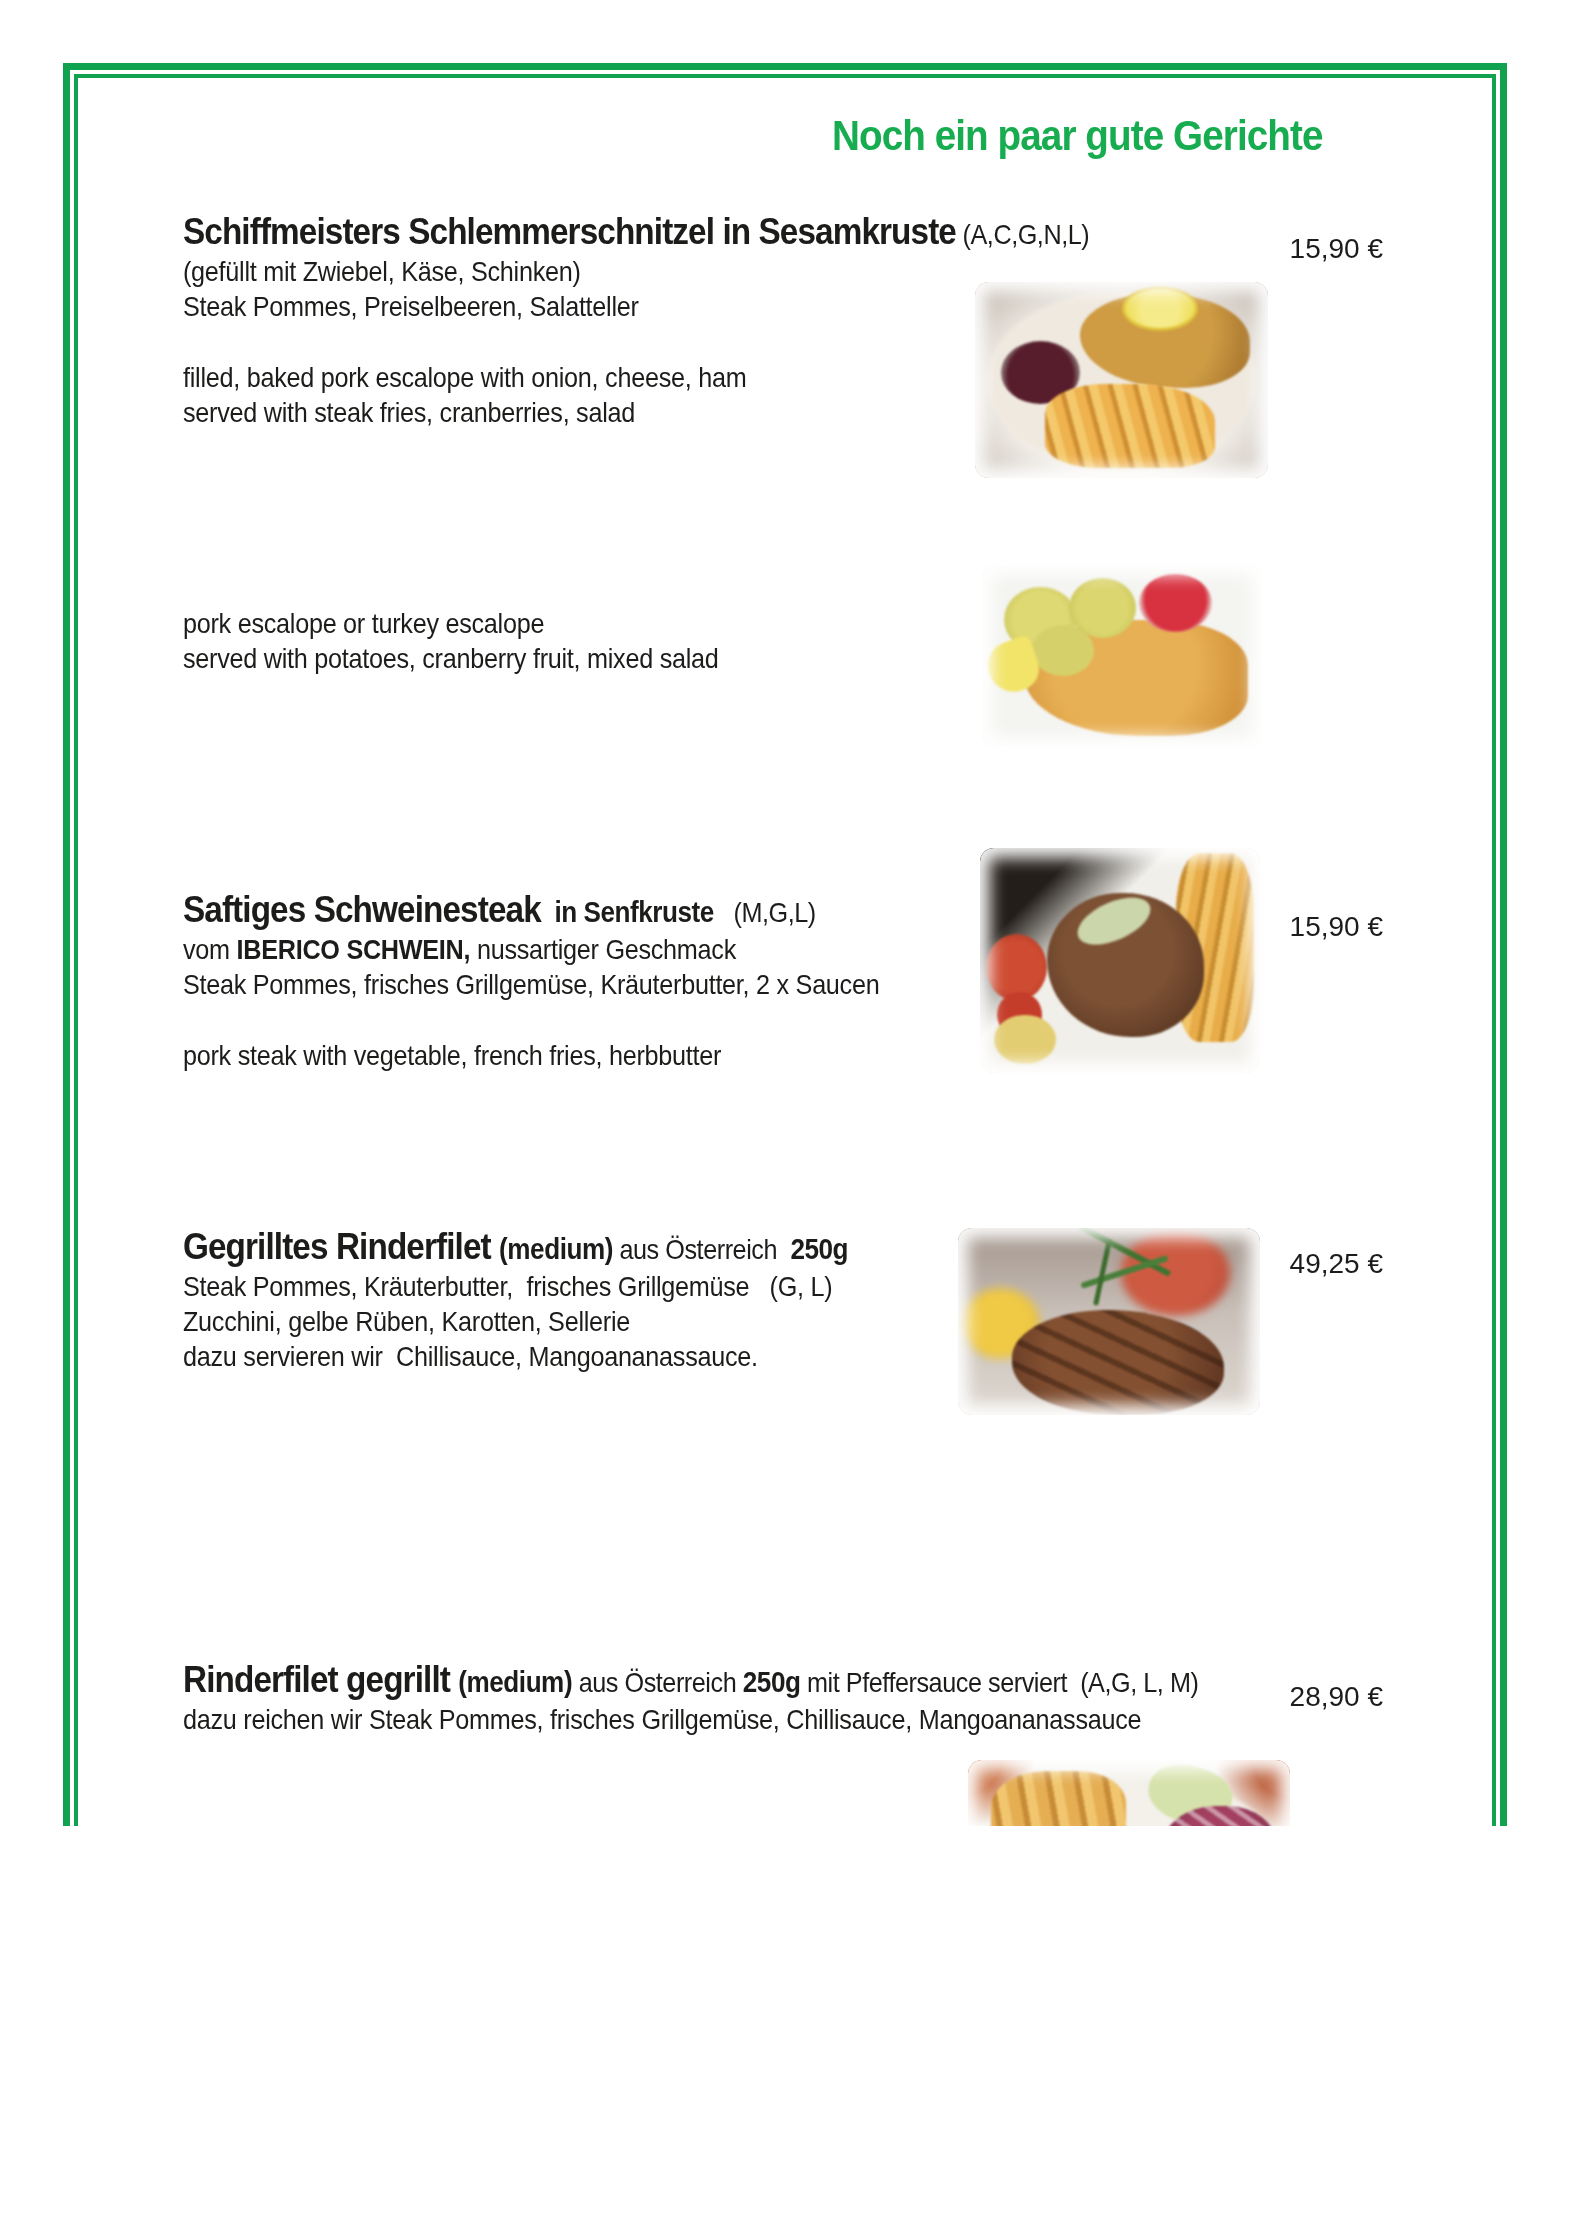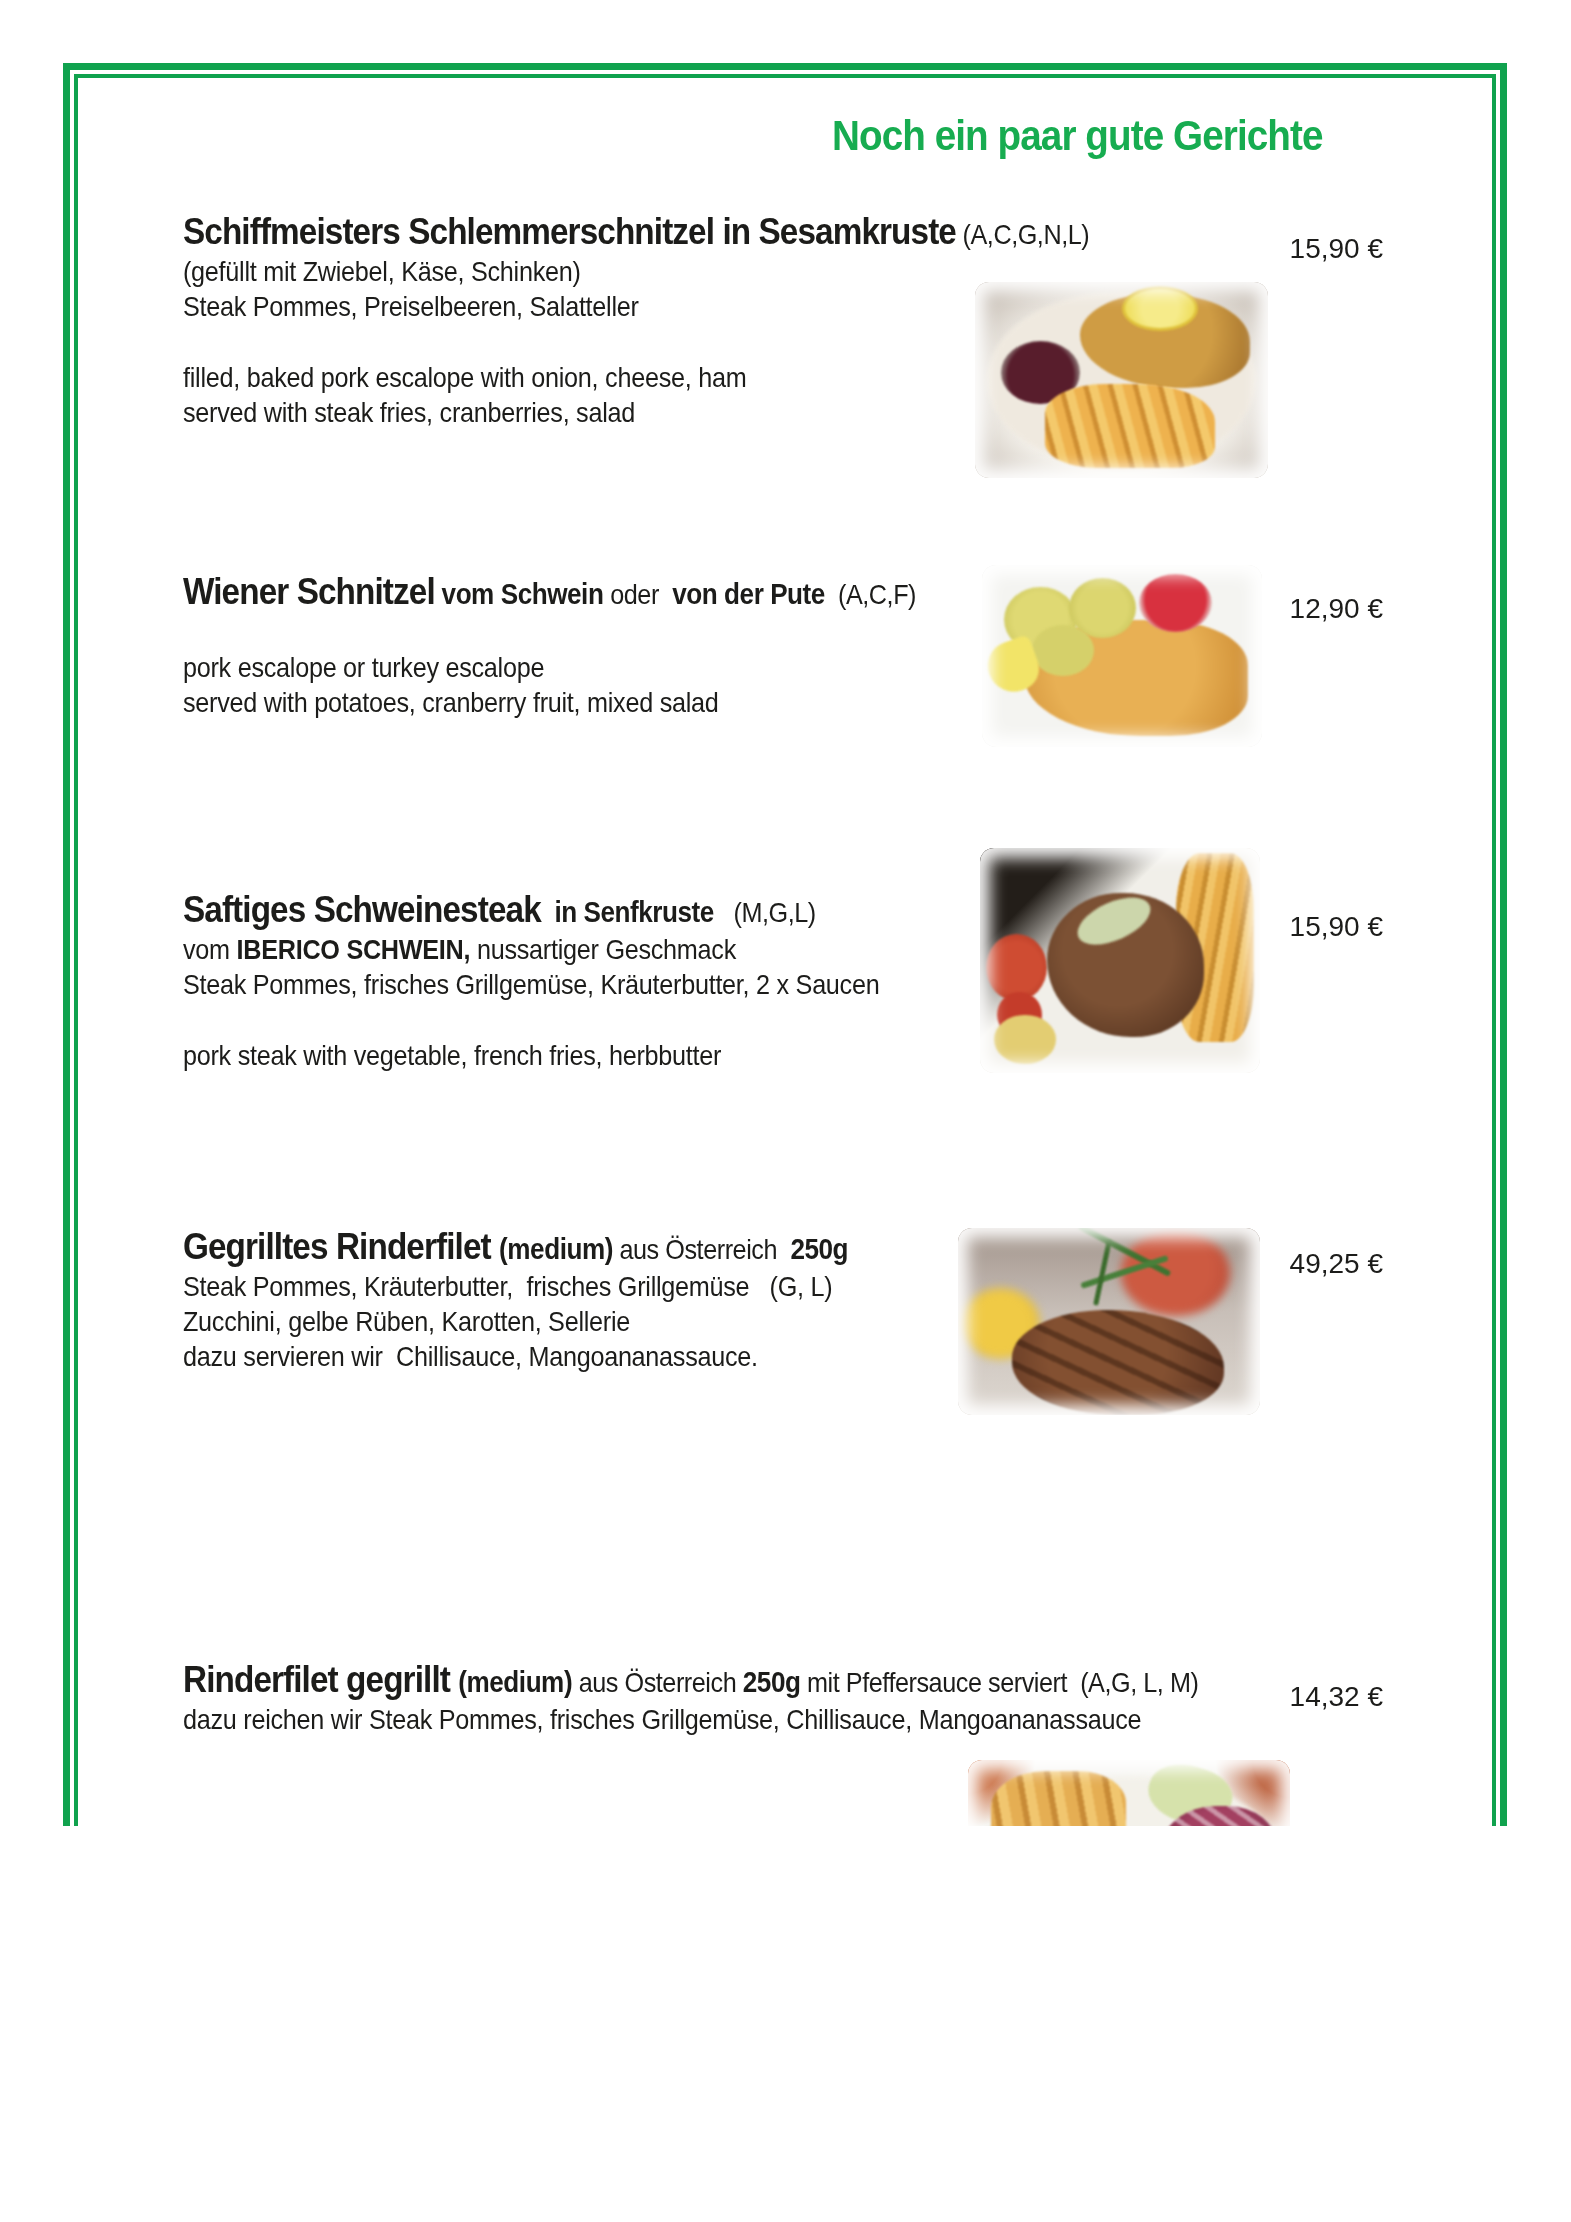--- a/index.html
+++ b/index.html
@@ -167,24 +167,20 @@
   </div>
   <div class="photo photo-1" style="left:975px;top:282px;width:293px;height:196px">
     <div class="ph p1-plate"></div>
     <div class="ph-sharp p1-schnitzel"></div>
     <div class="ph-sharp p1-lemon"></div>
     <div class="ph-sharp p1-dip"></div>
     <div class="ph-sharp p1-fries"></div>
   </div>
 
   <div class="item" style="top:570px">
-    <div class="head">
-      <span class="head-text"><span class="seg-main">Wiener Schnitzel</span><span class="seg-subb"> vom Schwein </span><span class="seg-sub">oder </span><span class="seg-subb">&nbsp;von der Pute</span><span class="seg-sub">&nbsp; (A,C,F)</span></span>
-      <span class="price">12,90 €</span>
-    </div>
     <div class="gap"></div>
     <div>
         <div class="line"><span>pork escalope or turkey escalope</span></div>
         <div class="line"><span>served with potatoes, cranberry fruit, mixed salad</span></div>
       </div>
   </div>
   <div class="photo photo-2" style="left:982px;top:565px;width:280px;height:182px">
     <div class="ph-sharp p2-schnitzel"></div>
     <div class="ph-sharp p2-pot1"></div>
     <div class="ph-sharp p2-pot2"></div>
@@ -233,21 +229,21 @@
     <div class="p4-tomato ph"></div>
     <div class="ph-sharp p4-steak"></div>
     <div class="ph-sharp p4-rose1"></div>
     <div class="ph-sharp p4-rose2"></div>
     <div class="ph-sharp p4-rose3"></div>
   </div>
 
   <div class="item" style="top:1658px">
     <div class="head">
       <span class="head-text"><span class="seg-main">Rinderfilet gegrillt </span><span class="seg-subb">(medium)</span><span class="seg-sub"> aus Österreich </span><span class="seg-subb">250g</span><span class="seg-sub"> mit Pfeffersauce serviert </span><span class="seg-sub">&nbsp;(A,G, L, M)</span></span>
-      <span class="price">14,32 €</span>
+      <span class="price">28,90 €</span>
     </div>
     <div>
         <div class="line"><span>dazu reichen wir Steak Pommes, frisches Grillgemüse, Chillisauce, Mangoananassauce</span></div>
       </div>
     <div class="gap-lg"></div>
   </div>
   <div class="photo photo-5" style="left:968px;top:1760px;width:322px;height:190px">
     <div class="ph p5-plate"></div>
     <div class="ph-sharp p5-fries"></div>
     <div class="ph-sharp p5-cuke"></div>

